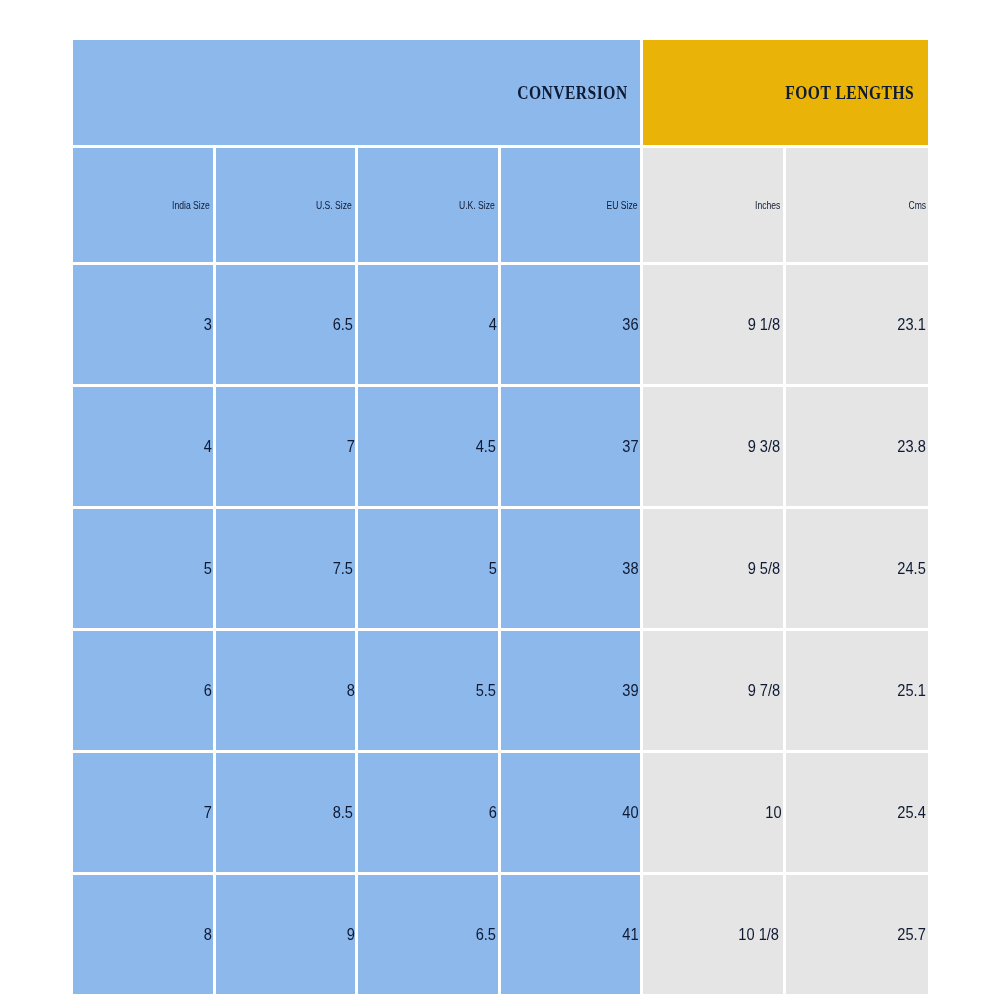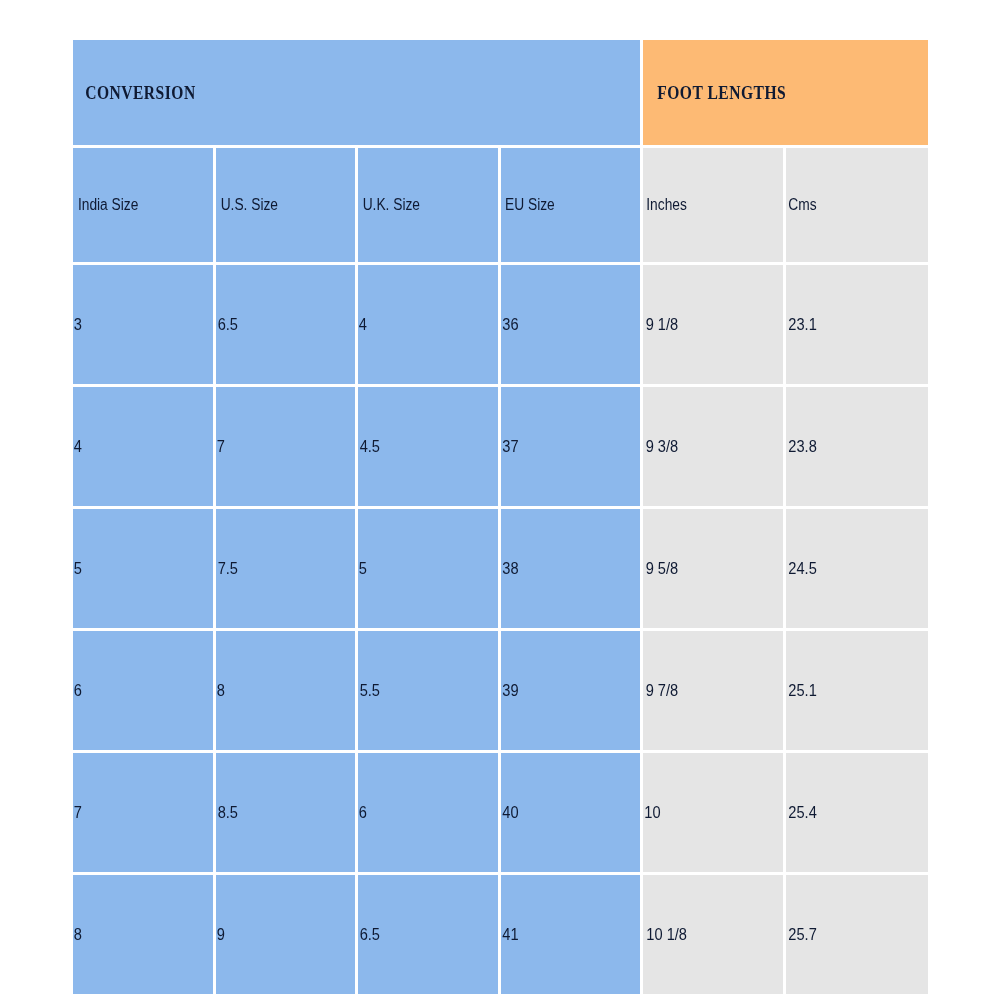--- a/index.html
+++ b/index.html
@@ -28,21 +28,21 @@
   table.size-table {
     width: 100%;
     height: 100%;
     border-collapse: separate;
     border-spacing: 0;
     table-layout: fixed;
   }
 
   table.size-table td {
     padding: 0;
-    text-align: left;
+    text-align: right;
     vertical-align: middle;
     color: #0f1a33;
     background-clip: padding-box;
   }
 
   
   td.cell {
     border-right: 3px solid #ffffff;
     border-bottom: 3px solid #ffffff;
   }
@@ -66,35 +66,35 @@
     font-weight: bold;
     font-size: 19px;
     letter-spacing: 0.6px;
     border-bottom: 3px solid #ffffff;
   }
   td.banner-conv {
     background: #8cb8ec;
     border-right: 3px solid #ffffff;
   }
   td.banner-foot {
-    background: #fdba74;
+    background: #eab308;
   }
   .banner-label {
     display: inline-block;
     transform: scaleX(0.82);
     transform-origin: center;
     white-space: nowrap;
   }
 
   
   tr.colhead-row td {
     height: 114px;
   }
   td.colhead {
-    font-size: 16px;
+    font-size: 10px;
     margin-left: 12px;
   }
   .head-label {
     display: inline-block;
     transform: scaleX(0.86);
     transform-origin: center;
     white-space: nowrap;
   }
 
   

